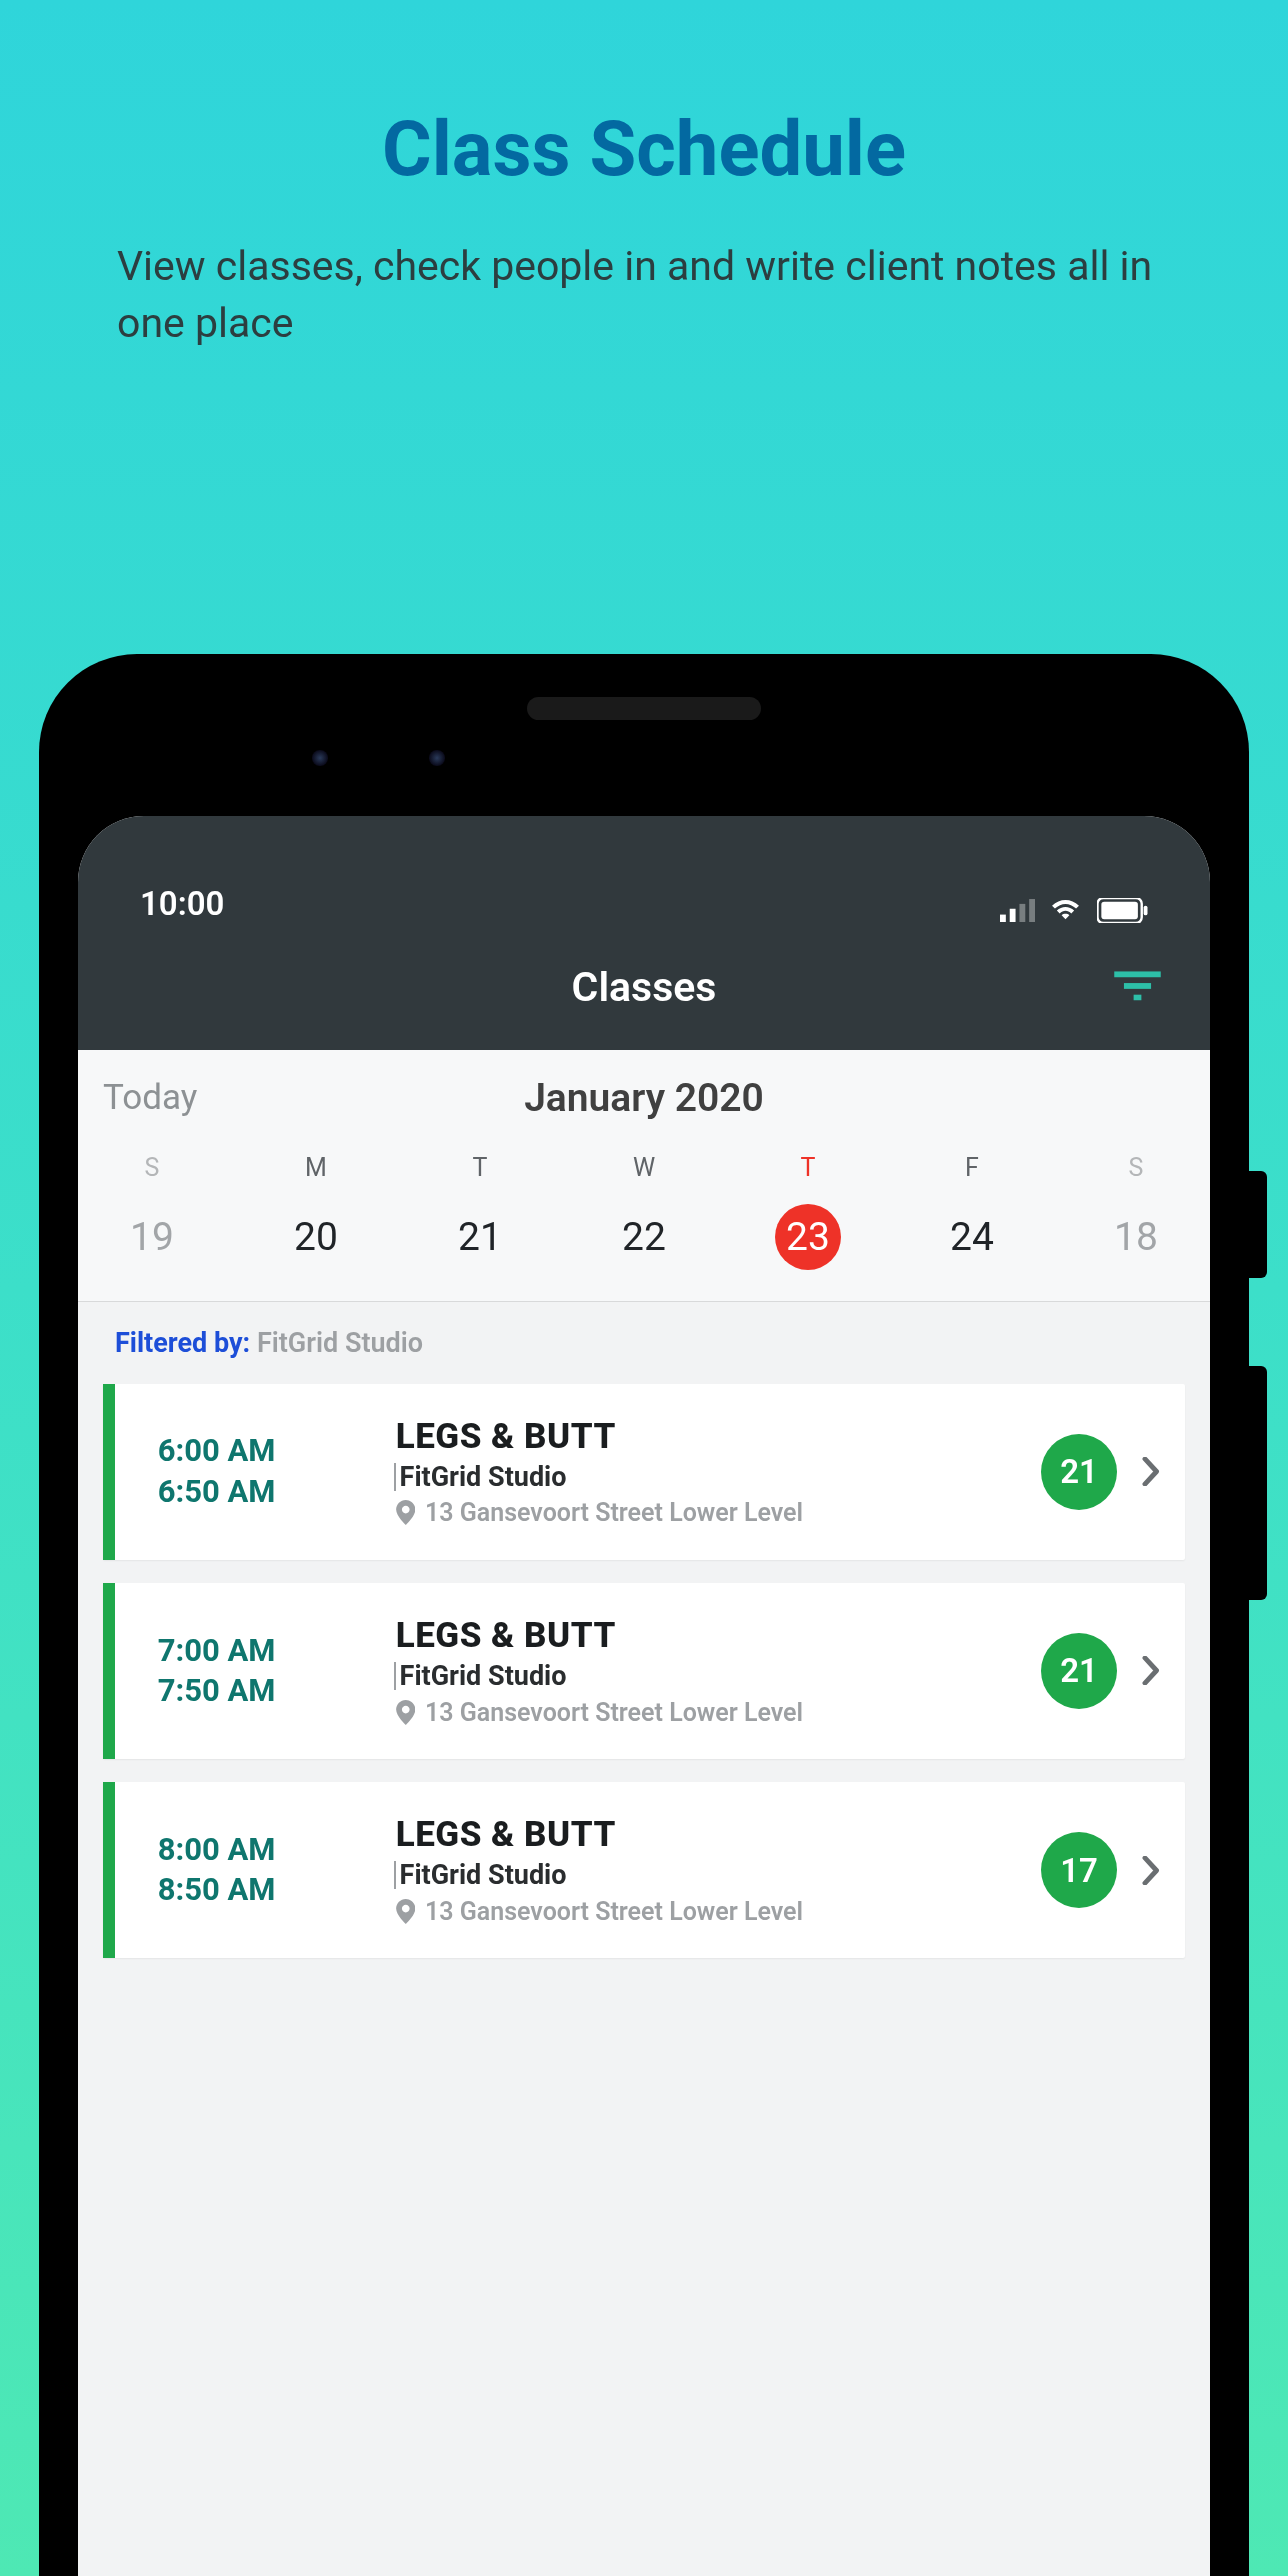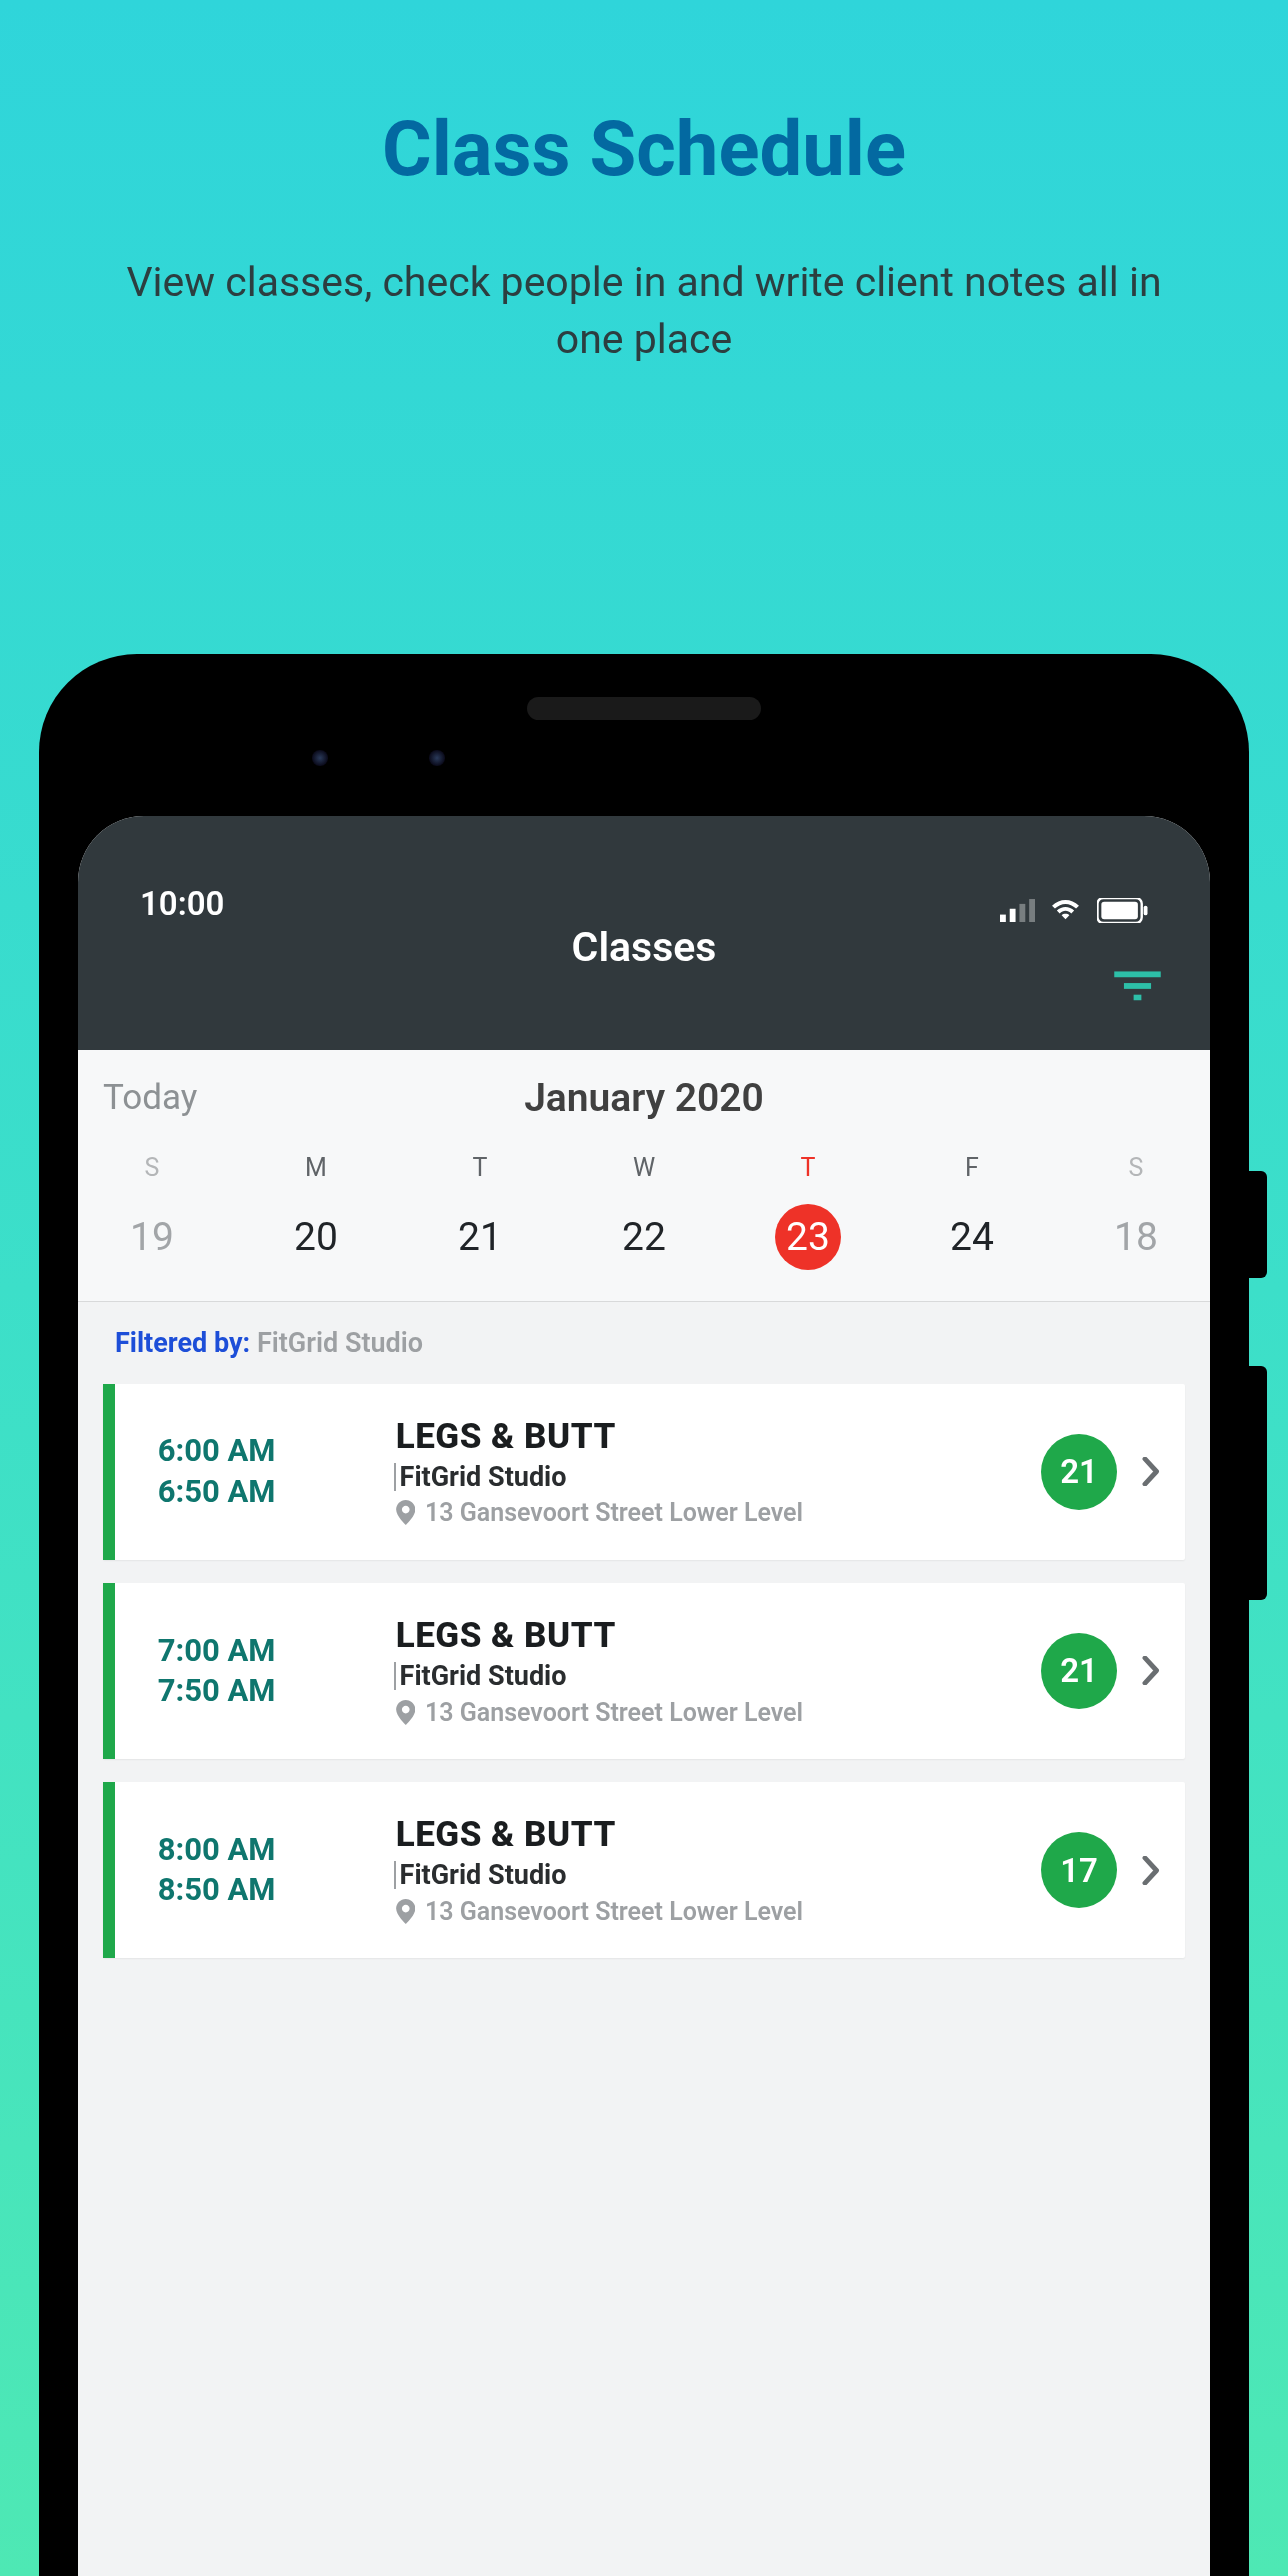--- a/index.html
+++ b/index.html
@@ -19,24 +19,23 @@
 
     .page-title {
       text-align: center;
       font-size: 76px;
       font-weight: 700;
       color: #0369a1;
       margin-top: 104px;
     }
 
     .page-subtitle {
-      text-align: center;
       font-size: 41px;
       color: #2C3E40;
-      margin-top: 60px;
+      margin-top: 44px;
       line-height: 1.4;
       padding: 0 117px;
     }
 
     .phone-frame {
       position: absolute;
       left: 50%;
       transform: translateX(-50%);
       top: 654px;
       width: 1210px;
@@ -124,21 +123,21 @@
     .status-icons {
       display: flex;
       align-items: center;
       gap: 13.7px;
     }
 
     .app-header {
       background: #31393D;
       height: 127px;
       display: flex;
-      align-items: flex-start;
+      align-items: center;
       justify-content: center;
       position: relative;
     }
 
     .app-header-title {
       color: #fff;
       font-size: 41px;
       font-weight: 600;
     }
 

